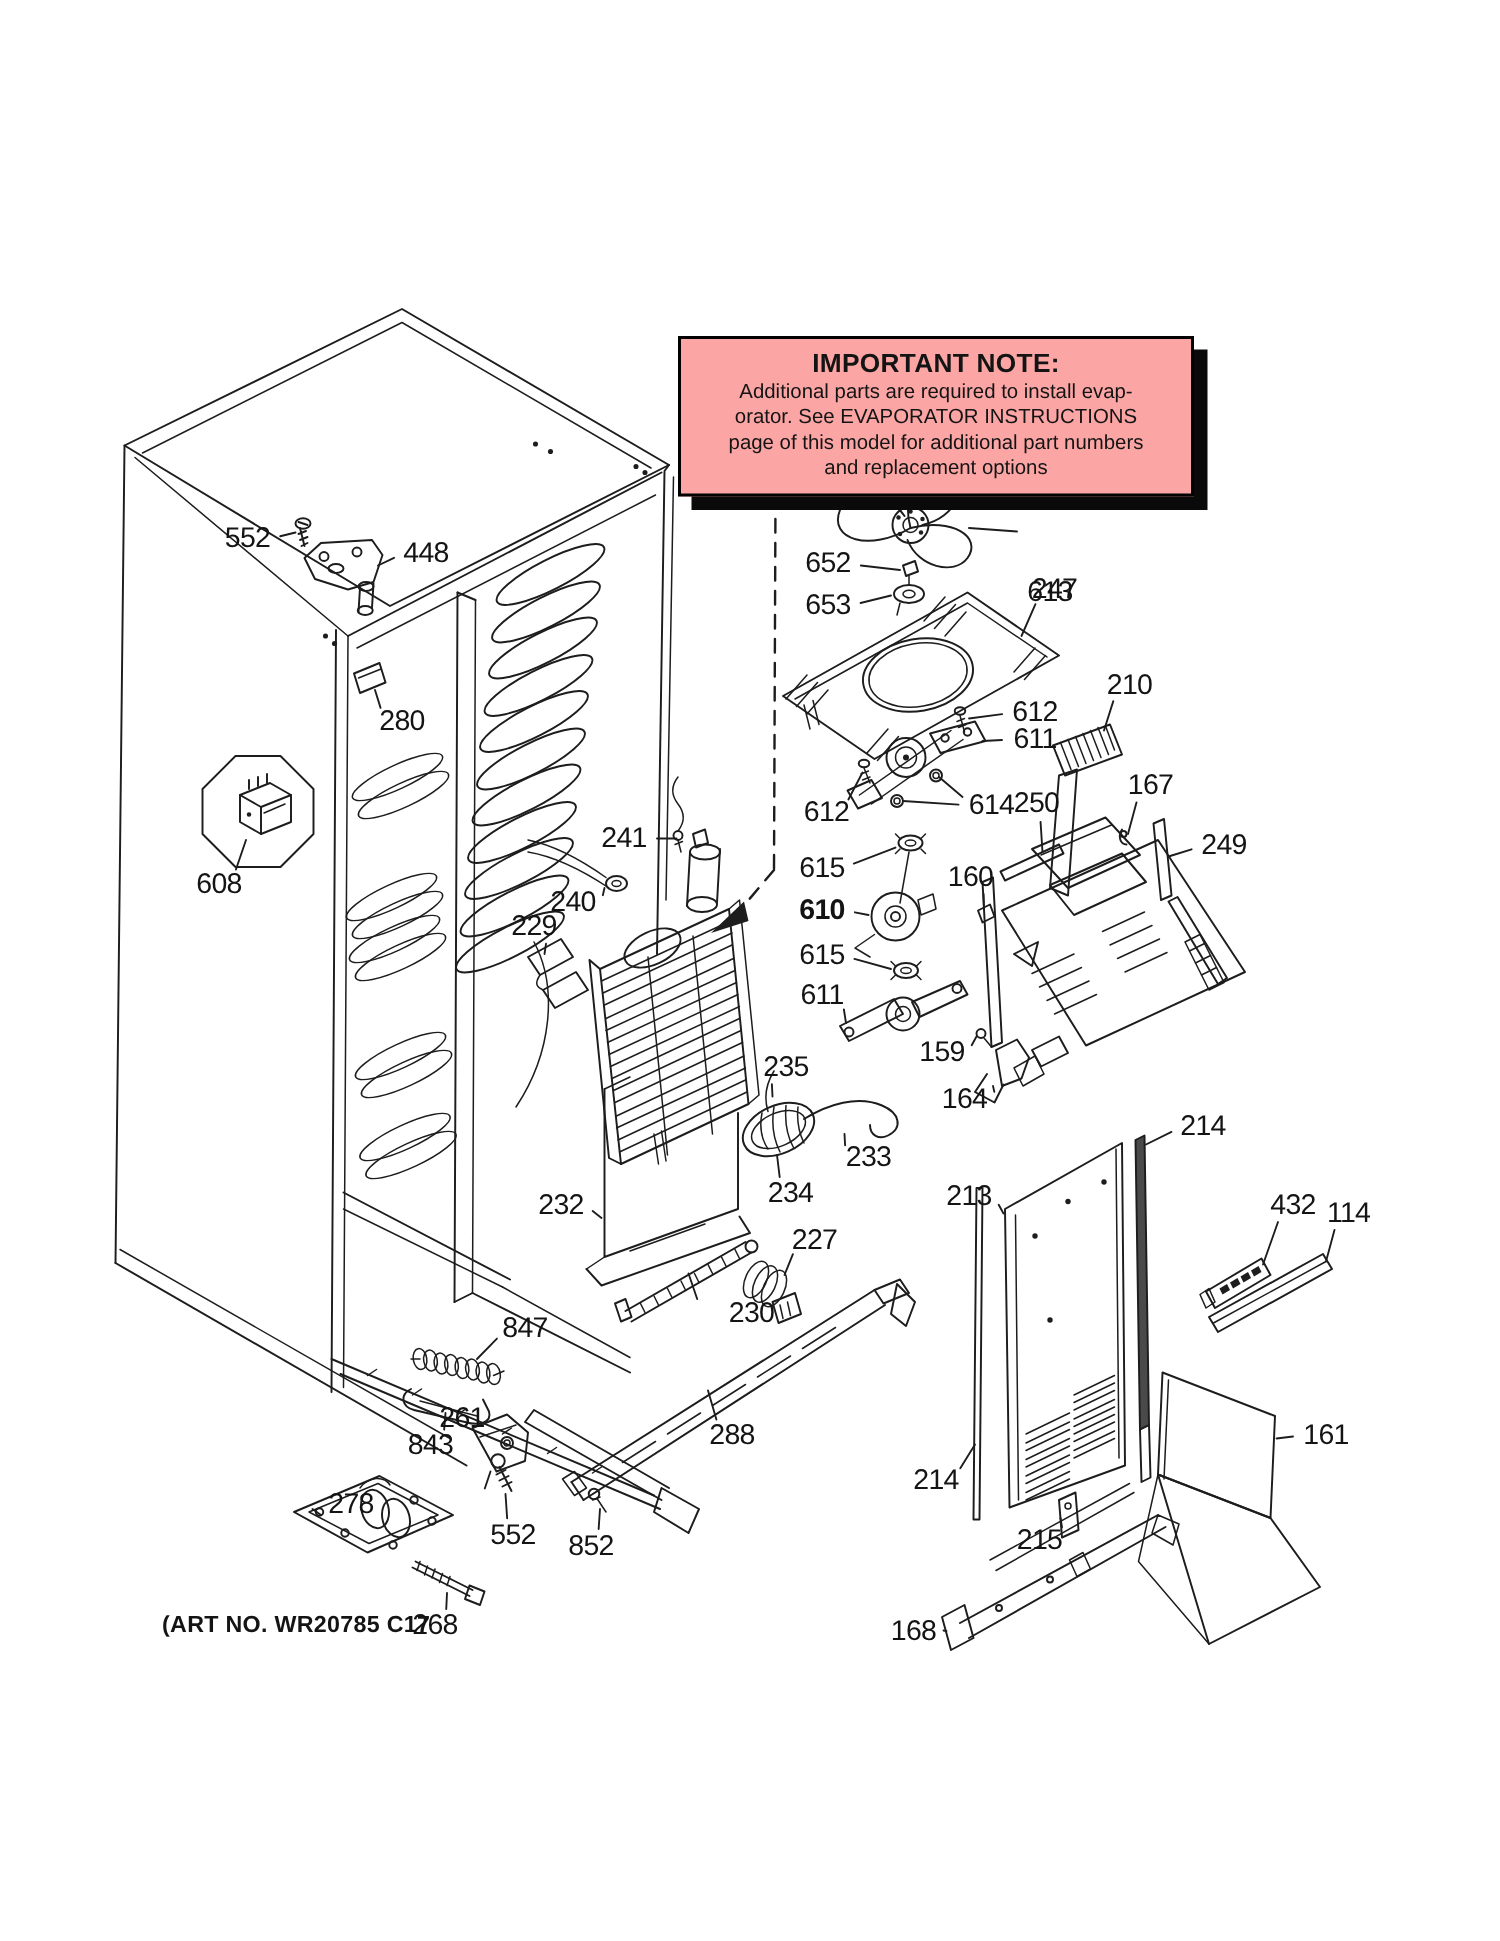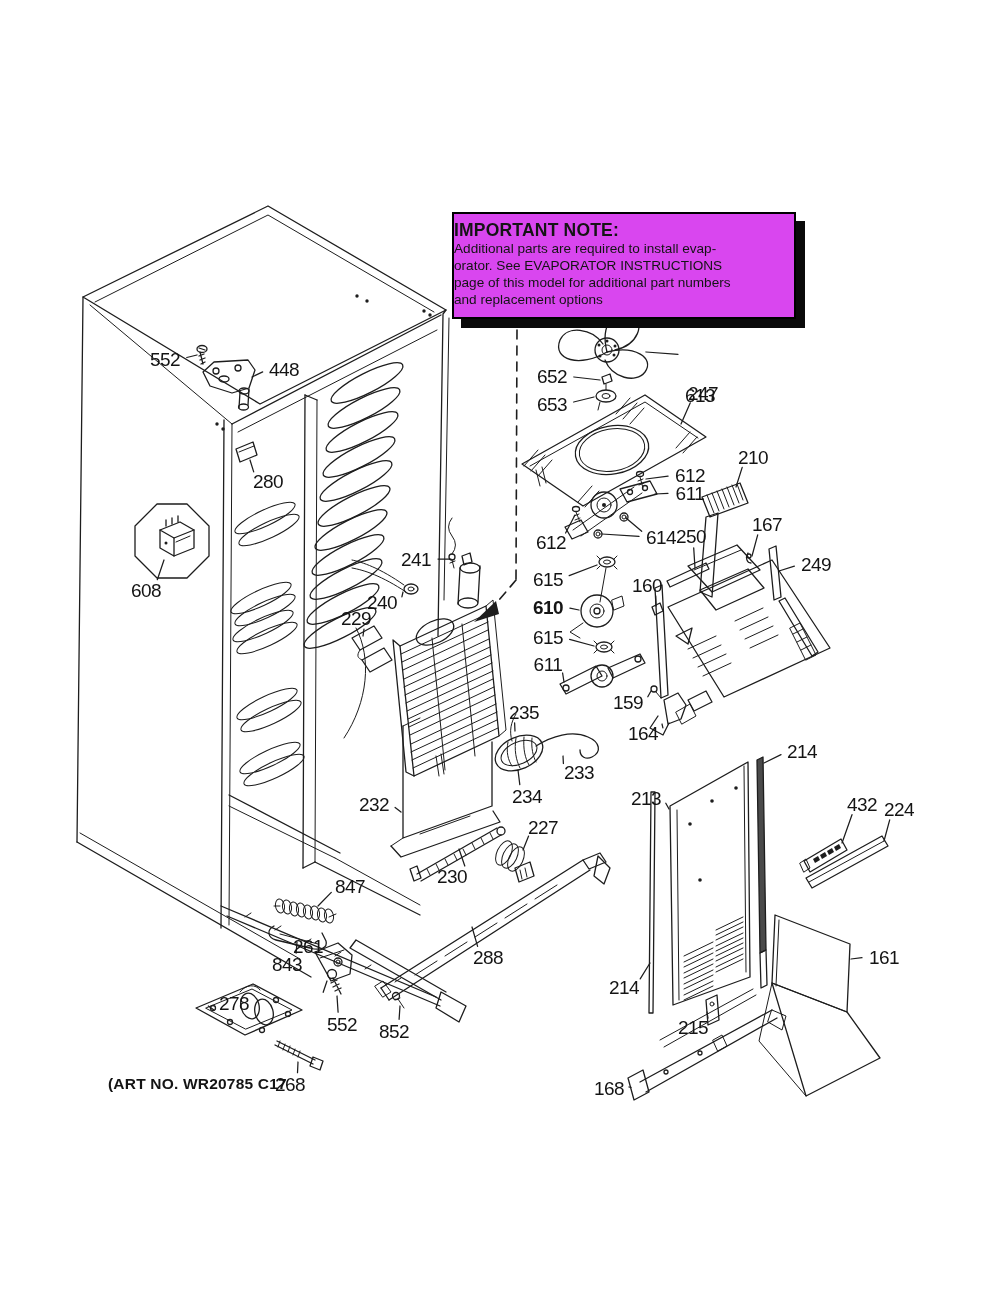--- a/index.html
+++ b/index.html
@@ -7,22 +7,22 @@
          font-family:"Liberation Sans",sans-serif;color:#141414;}
   svg.art{position:absolute;left:0;top:0;}
   svg.art *{fill:none;stroke:#1d1d1d;stroke-width:1.3;stroke-linecap:round;stroke-linejoin:round;}
   svg.art .fill{fill:#1d1d1d;stroke:none;}
   svg.art .dark{fill:#4a4a4a;stroke:#1d1d1d;}
   svg.art .thin{stroke-width:1;}
   svg.art .dash{stroke-dasharray:9 7;stroke-width:1.6;}
   #leader-group line{stroke:#1d1d1d;stroke-width:1.25;}
   .callout{position:absolute;transform:translate(-50%,-50%);font-size:19px;line-height:1;
            letter-spacing:-0.5px;white-space:nowrap;}
-  .note{position:absolute;left:452px;top:212px;width:340px;height:103px;background:#d946ef;
-        border:2.5px solid #000;box-shadow:9px 9px 0 #0a0a0a;text-align:left;z-index:3;}
+  .note{position:absolute;left:452px;top:224px;width:340px;height:103px;background:#fca5a5;
+        border:2.5px solid #000;box-shadow:9px 9px 0 #0a0a0a;text-align:center;z-index:3;}
   .note-title{font-size:17.5px;font-weight:bold;margin-top:6px;letter-spacing:0.2px;}
   .note-line{font-size:13.6px;line-height:1.24;font-weight:500;}
   .artno{position:absolute;left:108px;top:1075px;font-size:15.5px;font-weight:bold;
          letter-spacing:0.2px;white-space:nowrap;}
 </style>
 </head>
 <body>
 
 <div class="stage" id="stage">
 
@@ -524,21 +524,21 @@
 <div class="artno">(ART NO. WR20785 C17</div>
 
 <div class="callout" style="left: 165px; top: 359px;">552</div>
     <div class="callout" style="left: 284px; top: 369px;">448</div>
     <div class="callout" style="left: 268px; top: 481px;">280</div>
     <div class="callout" style="left: 146px; top: 590px;">608</div>
     <div class="callout" style="left: 416px; top: 559px;">241</div>
     <div class="callout" style="left: 382px; top: 602px;">240</div>
     <div class="callout" style="left: 356px; top: 618px;">229</div>
     <div class="callout" style="left: 374px; top: 804px;">232</div>
-    <div class="callout" style="left: 452px; top: 876px;">230</div>
+    <div class="callout" style="left: 501px; top: 876px;">230</div>
     <div class="callout" style="left: 527px; top: 796px;">234</div>
     <div class="callout" style="left: 524px; top: 712px;">235</div>
     <div class="callout" style="left: 579px; top: 772px;">233</div>
     <div class="callout" style="left: 543px; top: 827px;">227</div>
     <div class="callout" style="left: 488px; top: 957px;">288</div>
     <div class="callout" style="left: 350px; top: 886px;">847</div>
     <div class="callout" style="left: 287px; top: 964px;">843</div>
     <div class="callout" style="left: 308px; top: 946px;">261</div>
     <div class="callout" style="left: 342px; top: 1024px;">552</div>
     <div class="callout" style="left: 394px; top: 1031px;">852</div>
@@ -559,18 +559,18 @@
     <div class="callout" style="left: 548px; top: 579px;">615</div>
     <div class="callout" style="left: 548px; top: 607px; font-weight: bold;">610</div>
     <div class="callout" style="left: 647px; top: 585px;">160</div>
     <div class="callout" style="left: 548px; top: 637px;">615</div>
     <div class="callout" style="left: 548px; top: 664px;">611</div>
     <div class="callout" style="left: 628px; top: 702px;">159</div>
     <div class="callout" style="left: 643px; top: 733px;">164</div>
     <div class="callout" style="left: 646px; top: 798px;">213</div>
     <div class="callout" style="left: 802px; top: 751px;">214</div>
     <div class="callout" style="left: 862px; top: 804px;">432</div>
-    <div class="callout" style="left: 899px; top: 809px;">224</div>
+    <div class="callout" style="left: 899px; top: 809px;">114</div>
     <div class="callout" style="left: 884px; top: 957px;">161</div>
     <div class="callout" style="left: 624px; top: 987px;">214</div>
     <div class="callout" style="left: 693px; top: 1027px;">215</div>
     <div class="callout" style="left: 609px; top: 1088px;">168</div>
   </div>
 
 </body></html>

